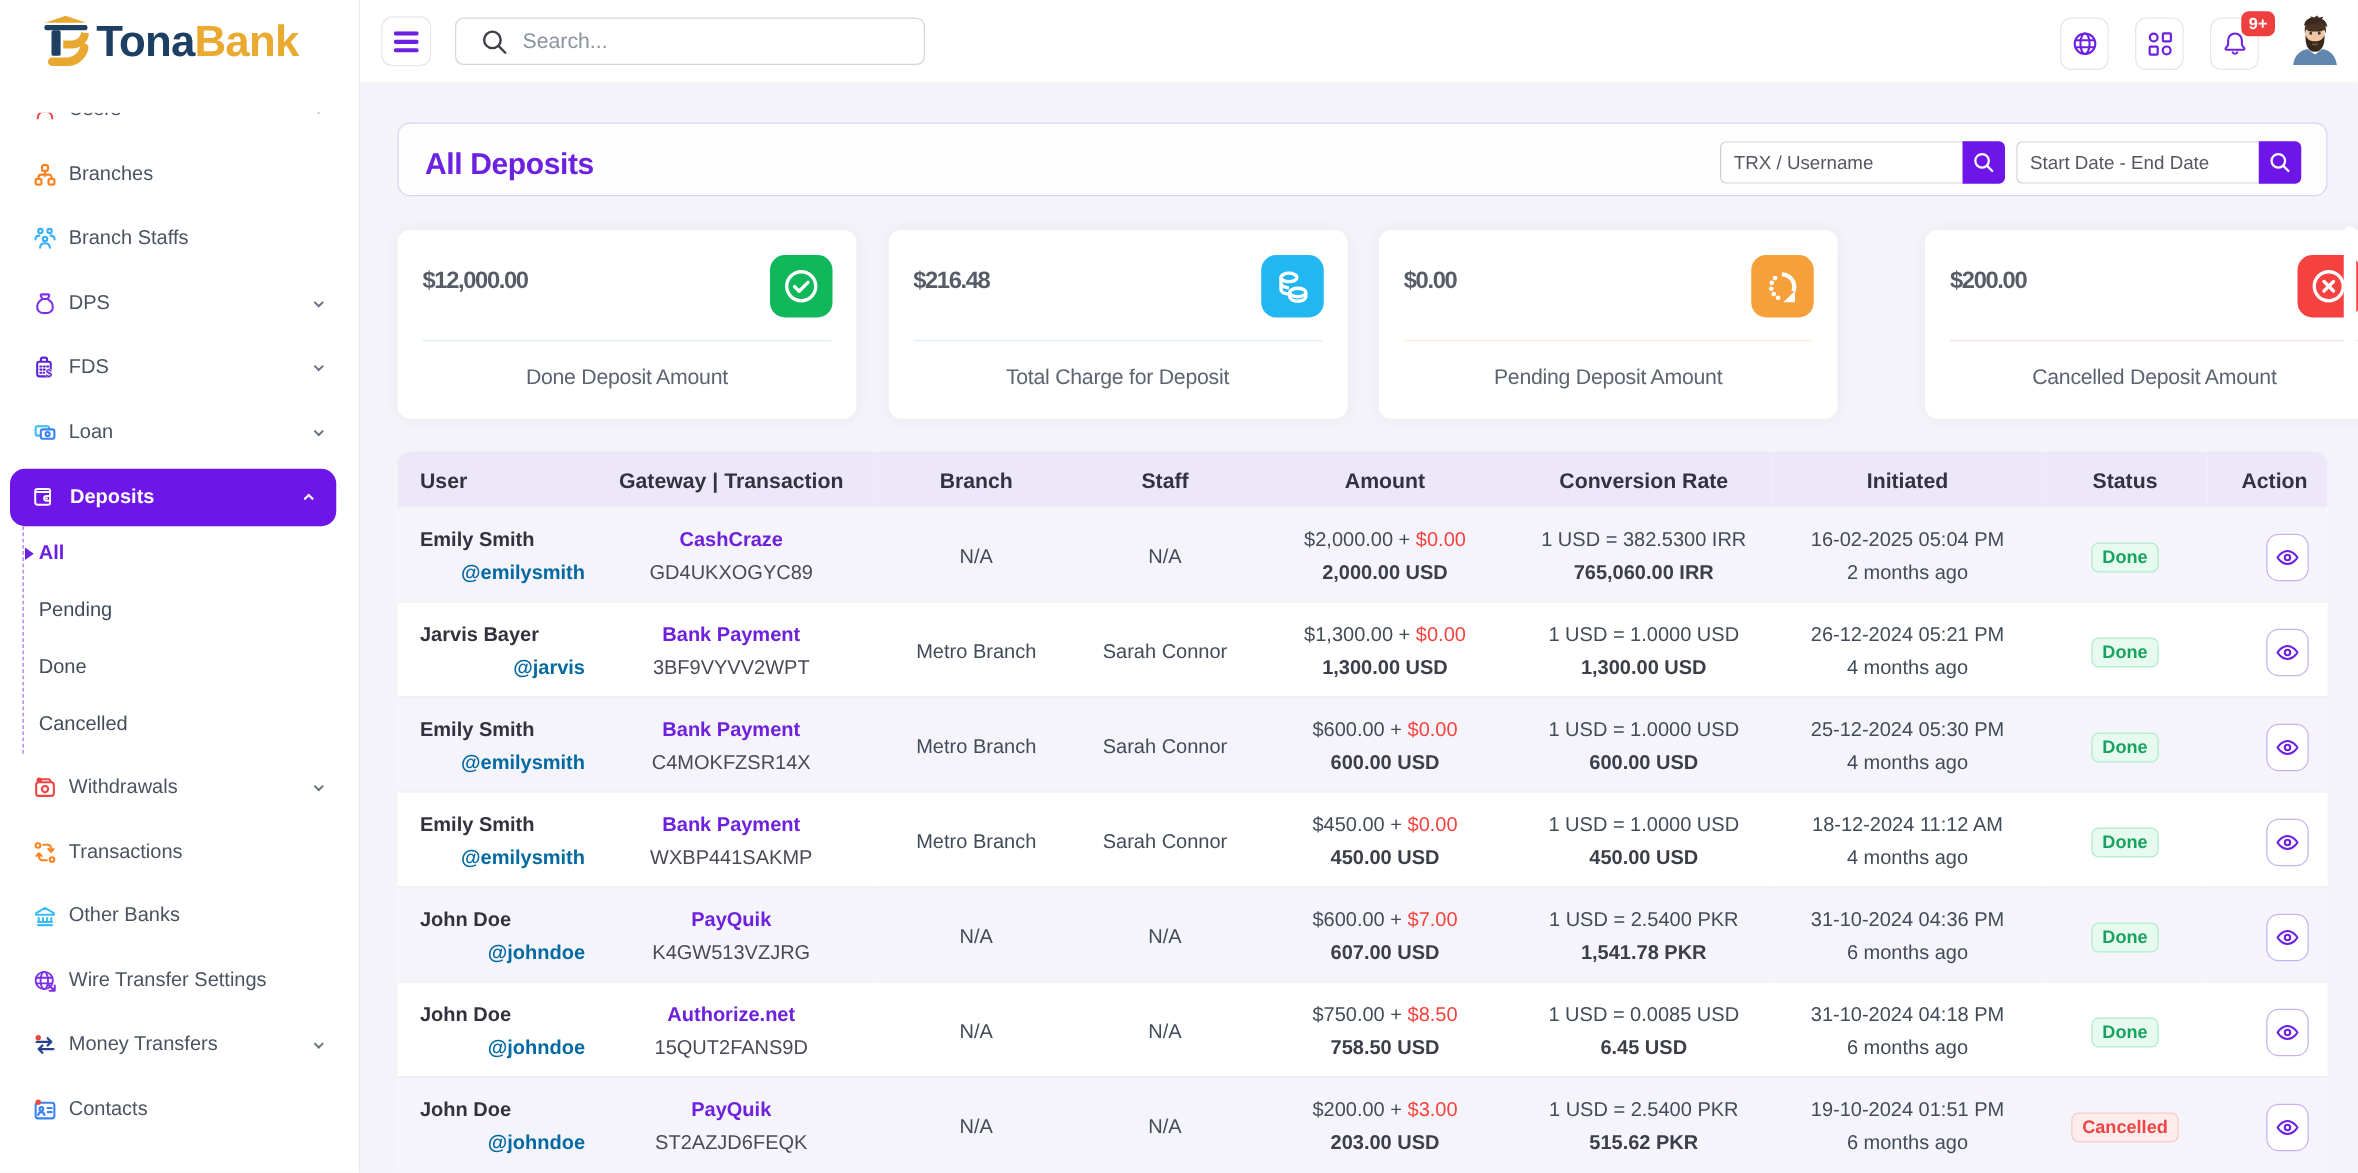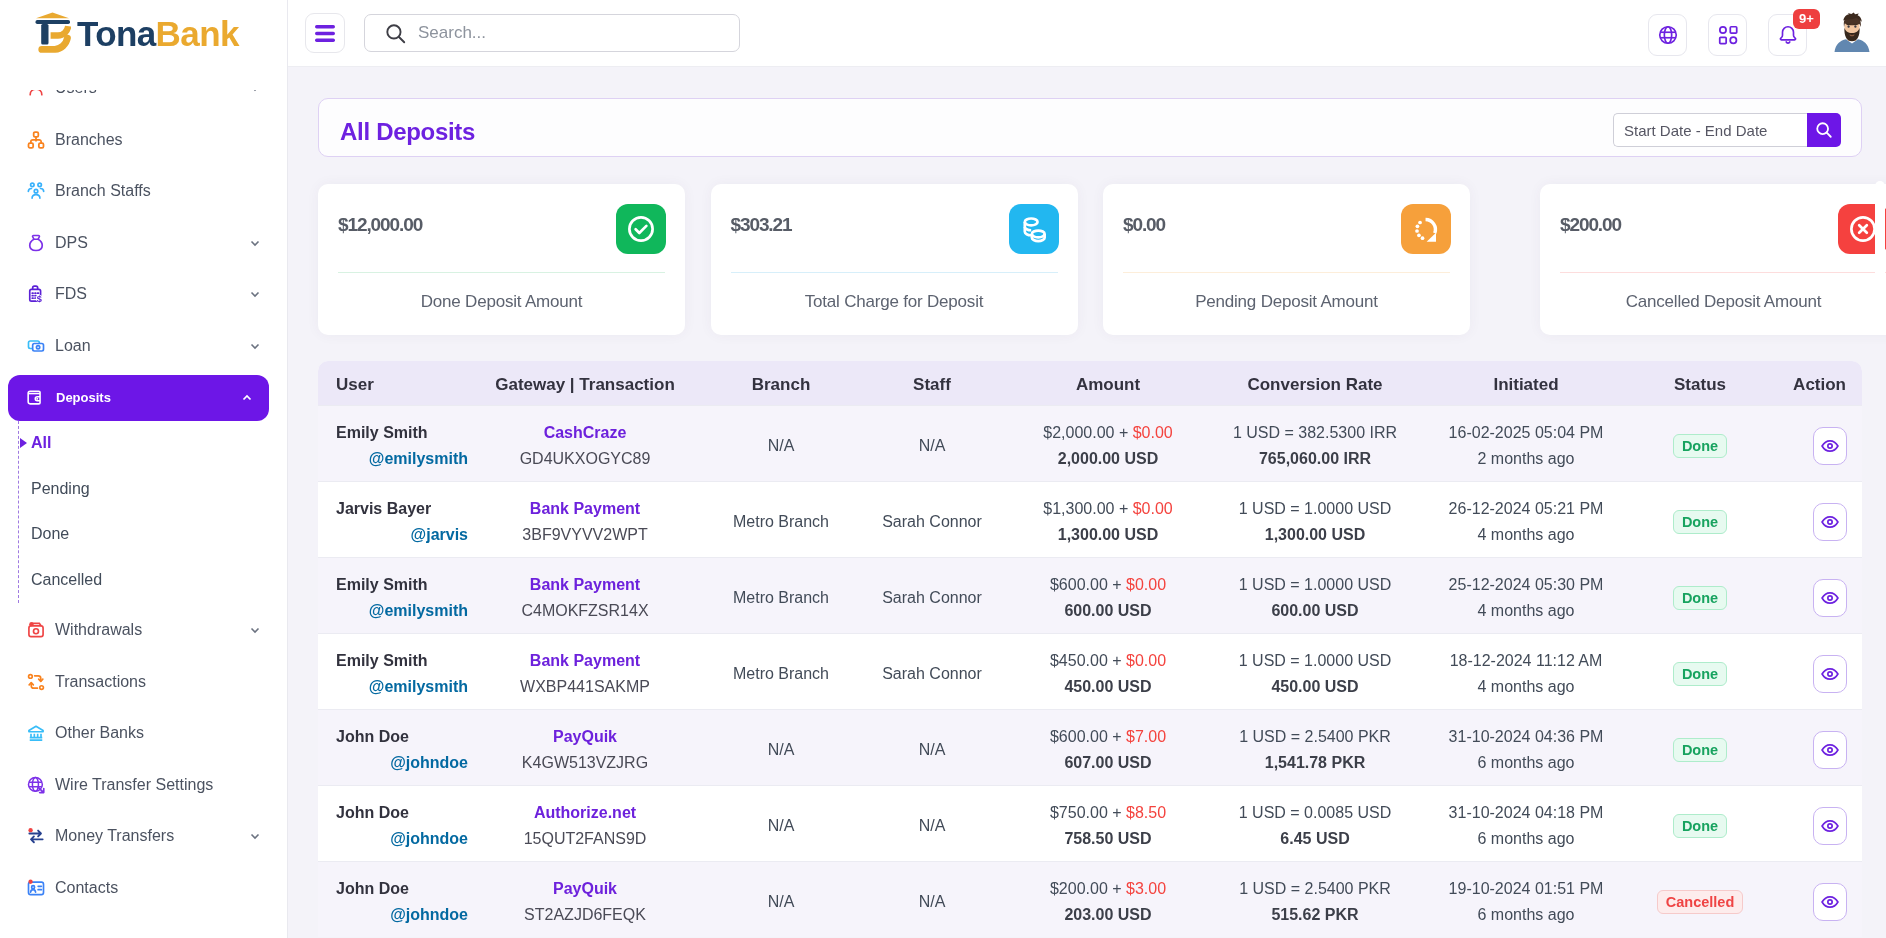--- a/index.html
+++ b/index.html
@@ -9,21 +9,21 @@
 #sidebar { position:absolute; left:0; top:0; width:288px; height:938px; background:#fff; border-right:1px solid #e9e9ef; z-index:5; }
 #logo { position:absolute; left:0; top:0; width:287px; height:90px; background:#fff; z-index:7; }
 #logo .mark { position:absolute; left:35px; top:12px; }
 #logo .word { position:absolute; left:77px; top:14px; font-size:35px; font-weight:bold; letter-spacing:-0.6px; color:#1d3f63; }
 #logo .word span { color:#eaa92f; }
 #menu-clip { position:absolute; left:0; top:90px; right:1px; bottom:0; overflow:hidden; }
 #menu { margin-top:-27.5px; }
 .mi { position:relative; height:51.5px; display:flex; align-items:center; padding-left:26px; color:#4b5260; font-size:16px; }
 .mi .ic { width:20px; height:20px; margin-right:9px; flex:none; }
 .mi .chev { position:absolute; right:25px; top:50%; margin-top:-6px; }
-.dep-btn { position:relative; height:46px; margin:3px 17px 0 8px; border-radius:12px; background:#6d16e7; display:flex; align-items:center; padding-left:17px; color:#fff; font-size:13px; font-weight:bold; }
+.dep-btn { position:relative; height:46px; margin:3px 17px 0 8px; border-radius:12px; background:#6d16e7; display:flex; align-items:center; padding-left:17px; color:#fff; font-size:16px; font-weight:bold; }
 .dep-btn .ic { width:19px; height:19px; margin-right:12px; }
 .dep-btn .chev { position:absolute; right:16px; top:50%; margin-top:-6px; }
 #submenu { border-left:1px dashed #9f7ae0; margin-left:18px; }
 .smi { height:45.5px; display:flex; align-items:center; padding-left:12px; color:#414b59; font-size:16px; position:relative; }
 .smi.active { color:#6d21e0; font-weight:bold; padding-left:1px; }
 .smi.active .tri { width:0; height:0; border-left:7px solid #6d21e0; border-top:5px solid transparent; border-bottom:5px solid transparent; margin-right:4px; }
 .gap2 { height:2px; }
 
 #topbar { position:absolute; left:288px; top:0; right:0; height:67px; background:#fff; border-bottom:1px solid #ededf2; z-index:4; }
 #burger { position:absolute; left:17px; top:13px; width:40px; height:40px; border:1px solid #e7e7ec; border-radius:9px; display:flex; align-items:center; justify-content:center; }
@@ -240,20 +240,29 @@
       <rect x="6.2" y="12.1" width="7.3" height="20.5" rx="1.5" fill="#1d4063"></rect>
       <path d="M15.6 23.5 H23 A10.5 10.5 0 0 0 33.2 14.2" fill="none" stroke="#e9a930" stroke-width="6.4"></path>
       <path d="M6.8 37.4 H20 A14 14 0 0 0 32.4 26.2" fill="none" stroke="#e9a930" stroke-width="6.9" stroke-linecap="round"></path>
     </svg>
     <div class="word">Tona<span>Bank</span></div>
   </div>
 </div>
 
 <div id="panel1">
   <h1><b>All Deposits</b></h1>
+  <div class="filter" id="f1">
+    <input placeholder="TRX / Username" style="">
+    <div class="go">
+        <svg width="18" height="18" viewBox="0 0 20 20" fill="none" stroke="#fff" stroke-width="2">
+          <circle cx="8.5" cy="8.5" r="6"></circle>
+          <line x1="13" y1="13" x2="17.5" y2="17.5" stroke-linecap="round"></line>
+        </svg>
+      </div>
+  </div>
   <div class="filter" id="f2">
     <input placeholder="Start Date - End Date" style="">
     <div class="go">
         <svg width="18" height="18" viewBox="0 0 20 20" fill="none" stroke="#fff" stroke-width="2">
           <circle cx="8.5" cy="8.5" r="6"></circle>
           <line x1="13" y1="13" x2="17.5" y2="17.5" stroke-linecap="round"></line>
         </svg>
       </div>
   </div>
 </div>
@@ -263,21 +272,21 @@
   <div class="ib" style="background:#10b75b;">
       <svg width="34" height="34" viewBox="0 0 24 24" fill="none" stroke="#fff" stroke-width="1.9">
         <circle cx="12" cy="12" r="8.2"></circle>
         <path d="M8.2 12.2l2.6 2.6 5-5" stroke-linecap="round" stroke-linejoin="round"></path>
       </svg>
     </div>
   <div class="sep" style="background:#d8f2e2;"></div>
   <div class="lbl">Done Deposit Amount</div>
 </div>
 <div class="card" style="left:710.5px;">
-  <div class="amt">$303.21</div>
+  <div class="amt">$216.48</div>
   <div class="ib" style="background:#22b7f0;">
       <svg width="34" height="34" viewBox="0 0 24 24" fill="none" stroke="#fff" stroke-width="1.9">
         <ellipse cx="10" cy="7" rx="4.5" ry="2.4"></ellipse>
         <path d="M5.5 7v7c0 1.3 2 2.4 4.5 2.4"></path>
         <path d="M5.5 10.5c0 1.3 2 2.4 4.5 2.4"></path>
         <ellipse cx="15" cy="15.5" rx="4.5" ry="2.4"></ellipse>
         <path d="M10.5 15.5v2.6c0 1.3 2 2.4 4.5 2.4s4.5-1.1 4.5-2.4v-2.6"></path>
       </svg>
     </div>
   <div class="sep" style="background:#d7effa;"></div>

